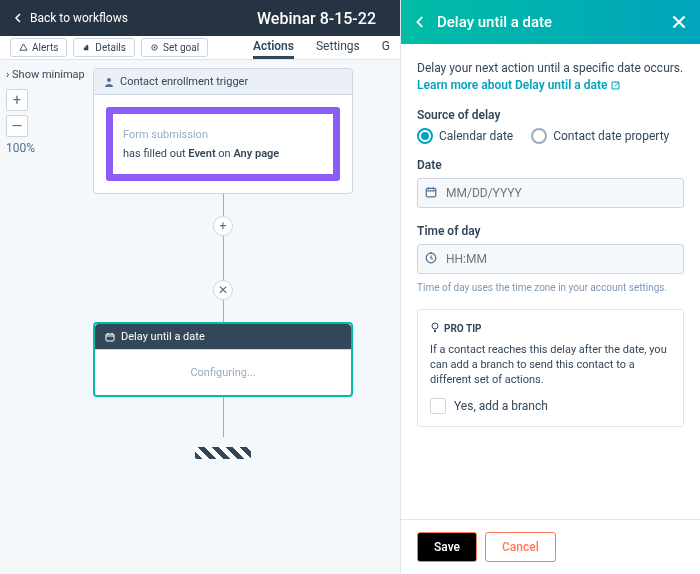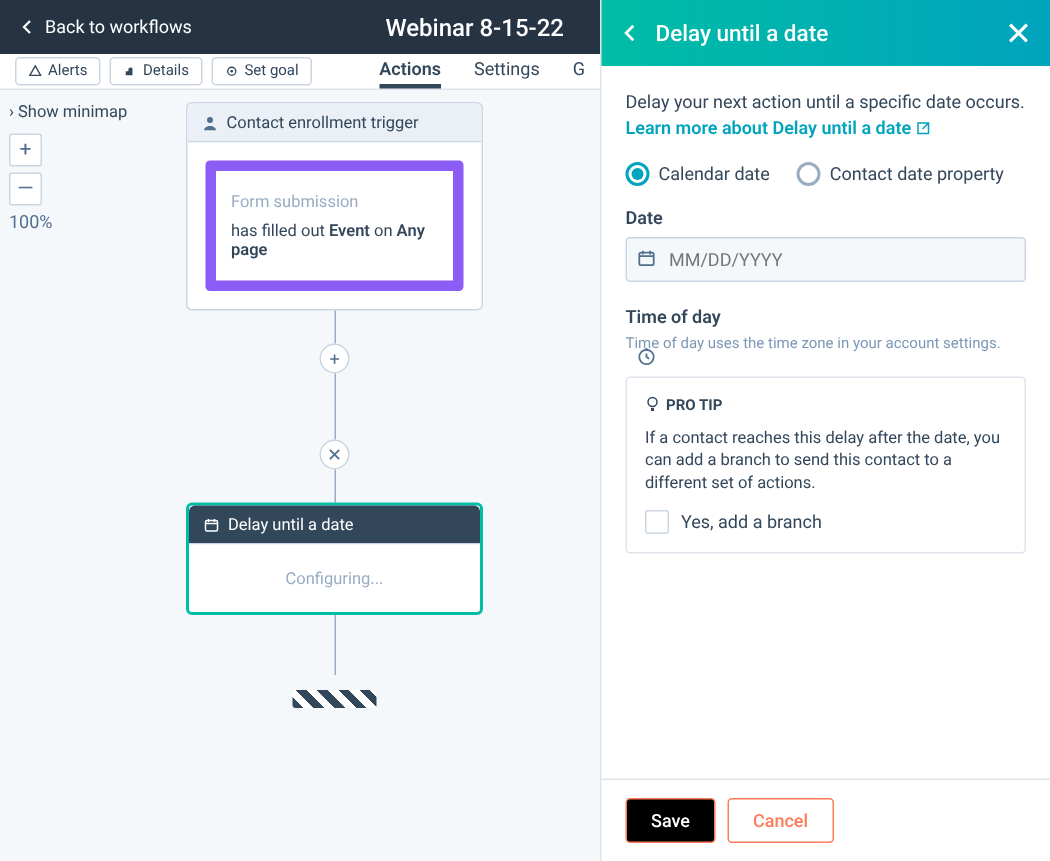--- a/index.html
+++ b/index.html
@@ -13,21 +13,21 @@
 .pill svg{width:9px;height:9px}
 .tabs{display:flex;margin-left:auto;gap:22px;height:100%;align-items:center}
 .tab{font-size:12px;color:#33475b;cursor:pointer;height:100%;display:flex;align-items:center;border-bottom:3px solid transparent}
 .tab.active{font-weight:600;border-bottom-color:#33475b}
 .work{flex:1;display:flex;position:relative;overflow:hidden}
 .sidectl{width:46px;padding:8px 6px;font-size:10px}
 .minimap{color:#33475b;font-size:11px;margin-bottom:8px;white-space:nowrap;cursor:pointer}
 .zbtn{width:22px;height:22px;border:1px solid #cbd6e2;background:#fff;display:flex;align-items:center;justify-content:center;margin-bottom:4px;font-size:14px;color:#516f90;cursor:pointer;border-radius:2px}
 .zoom{font-size:12px;color:#516f90;text-align:left;margin-top:4px}
 .canvas{flex:1;position:relative;display:flex;flex-direction:column;align-items:center;padding-top:8px}
-.card{width:198px;background:#fff;border:1px solid #cbd6e2;border-radius:4px;margin-bottom:0}
+.card{width:260px;background:#fff;border:1px solid #cbd6e2;border-radius:4px;margin-bottom:0}
 .card.sel{border:2px solid #00bda5}
 .chead{background:#eaf0f6;border-bottom:1px solid #cbd6e2;padding:6px 10px;font-size:11px;display:flex;align-items:center;gap:6px;border-radius:4px 4px 0 0;color:#33475b}
 .chead.dark{background:#33475b;color:#fff}
 .chead .actlink{margin-left:auto;font-weight:600;text-decoration:underline;cursor:pointer}
 .cbody{padding:16px 12px;text-align:center;font-size:11px;position:relative}
 .innerbox{border:7px solid #8b5cf6;border-radius:3px;padding:14px 10px;margin:12px}
 .ib-t{color:#99acc2;font-size:11px;margin-bottom:6px}
 .ib-x{font-size:11px;color:#33475b}
 .ib-x b{font-weight:600}
 .link{color:#00a4bd;font-weight:600;cursor:pointer;display:inline-flex;align-items:center;gap:4px}
@@ -162,20 +162,21 @@
       </svg>
   </div>
   <div class="pbody">
     <div class="desc"><span>Delay your next action until a specific date occurs. </span><span class="link">
           <span>Learn more about Delay until a date</span> 
           <svg width="9" height="9" viewBox="0 0 9 9">
             <path d="M5 1H1v7h7V5M4 1h4v4M8 1L4 5" stroke="#00a4bd" fill="none"></path>
           </svg>
         </span></div>
 
+    <span class="lbl">Source of delay</span>
     <div class="radiog">
       <div class="radio">
           <span class="rdot on"></span>
           <span>Calendar date</span>
         </div>
       <div class="radio">
           <span class="rdot off"></span>
           <span>Contact date property</span>
         </div>
     </div>
@@ -193,20 +194,21 @@
 
     <span class="lbl">Time of day</span>
     <div class="inpwrap" style="margin-bottom:4px">
       <span class="ic">
           <svg width="12" height="12" viewBox="0 0 10 10">
             <circle cx="5" cy="5" r="4" fill="none" stroke="#516f90"></circle>
             <path d="M5 3v2l1.5 1" stroke="#516f90" fill="none"></path>
             <path d="M4 1h2M5 0v1" stroke="#516f90"></path>
           </svg>
         </span>
+      <input class="inp" placeholder="HH:MM" style="">
     </div>
     <div class="hint">Time of day uses the time zone in your account settings.</div>
 
     <div class="tip">
       <div class="tip-h">
           <svg width="10" height="12" viewBox="0 0 10 12">
             <circle cx="5" cy="4" r="3" fill="none" stroke="#33475b"></circle>
             <path d="M4 8h2v2H4z" fill="#33475b"></path>
           </svg>
           <span>PRO TIP</span>

